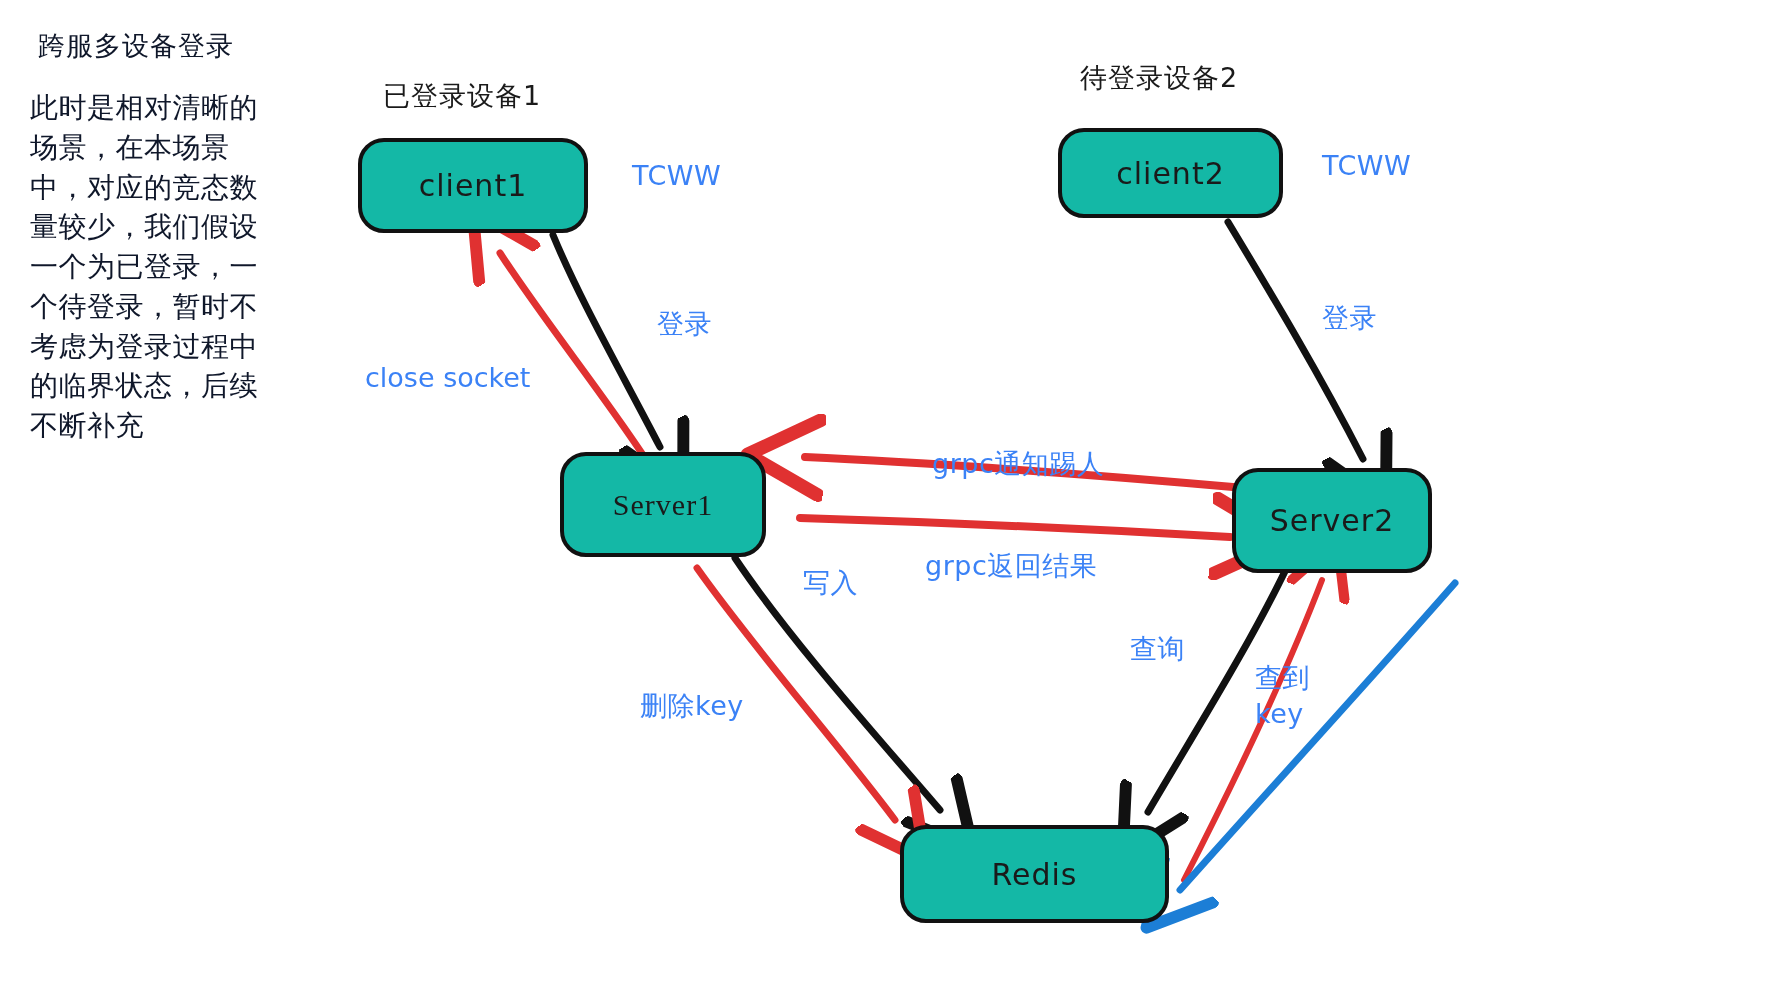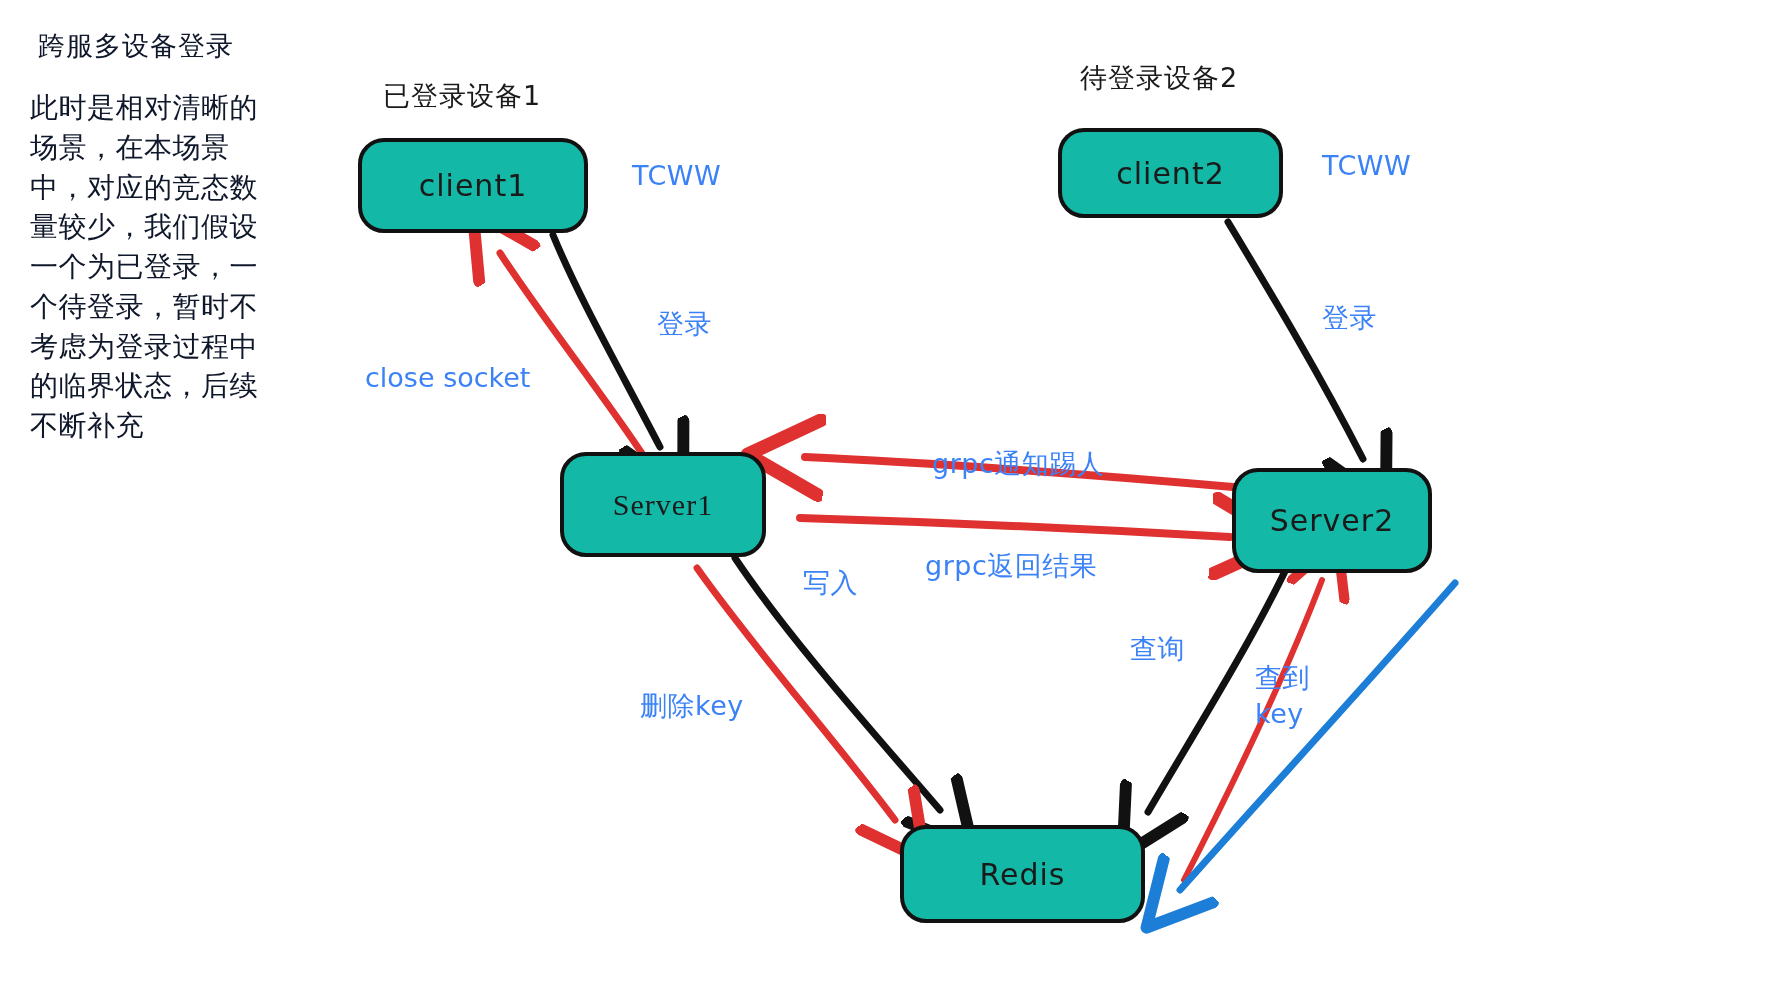--- a/index.html
+++ b/index.html
@@ -146,21 +146,21 @@
   <div class="node-caption" style="left:1080px; top:60px;">待登录设备2</div>
 
   <div class="node" style="left:358px; top:138px; width:230px; height:95px;">client1</div>
 
   <div class="node" style="left:1058px; top:128px; width:225px; height:90px;">client2</div>
 
   <div class="node" style="left:560px; top:452px; width:206px; height:105px;font-family:Liberation Serif, serif;">Server1</div>
 
   <div class="node" style="left:1232px; top:468px; width:200px; height:105px;">Server2</div>
 
-  <div class="node" style="left:900px; top:825px; width:245px; height:98px;">Redis</div>
+  <div class="node" style="left:900px; top:825px; width:269px; height:98px;">Redis</div>
 
   <div class="edge-label" style="left:632px; top:158px;">TCWW</div>
 
   <div class="edge-label" style="left:1322px; top:148px;">TCWW</div>
 
   <div class="edge-label" style="left:657px; top:306px;">登录</div>
 
   <div class="edge-label" style="left:1322px; top:300px;">登录</div>
 
   <div class="edge-label mono-ish" style="left:365px; top:360px;">close socket</div>

